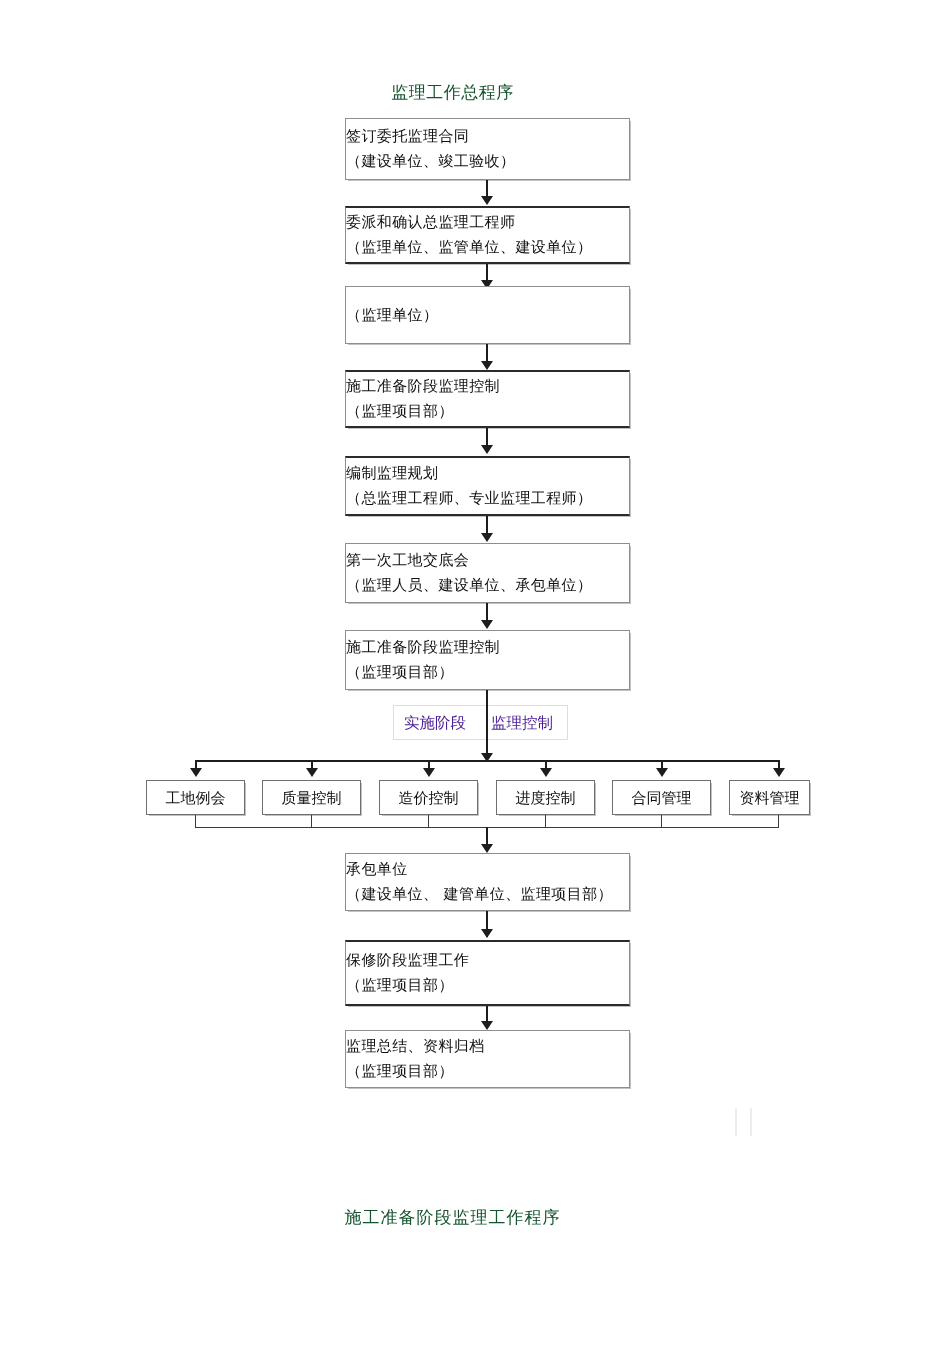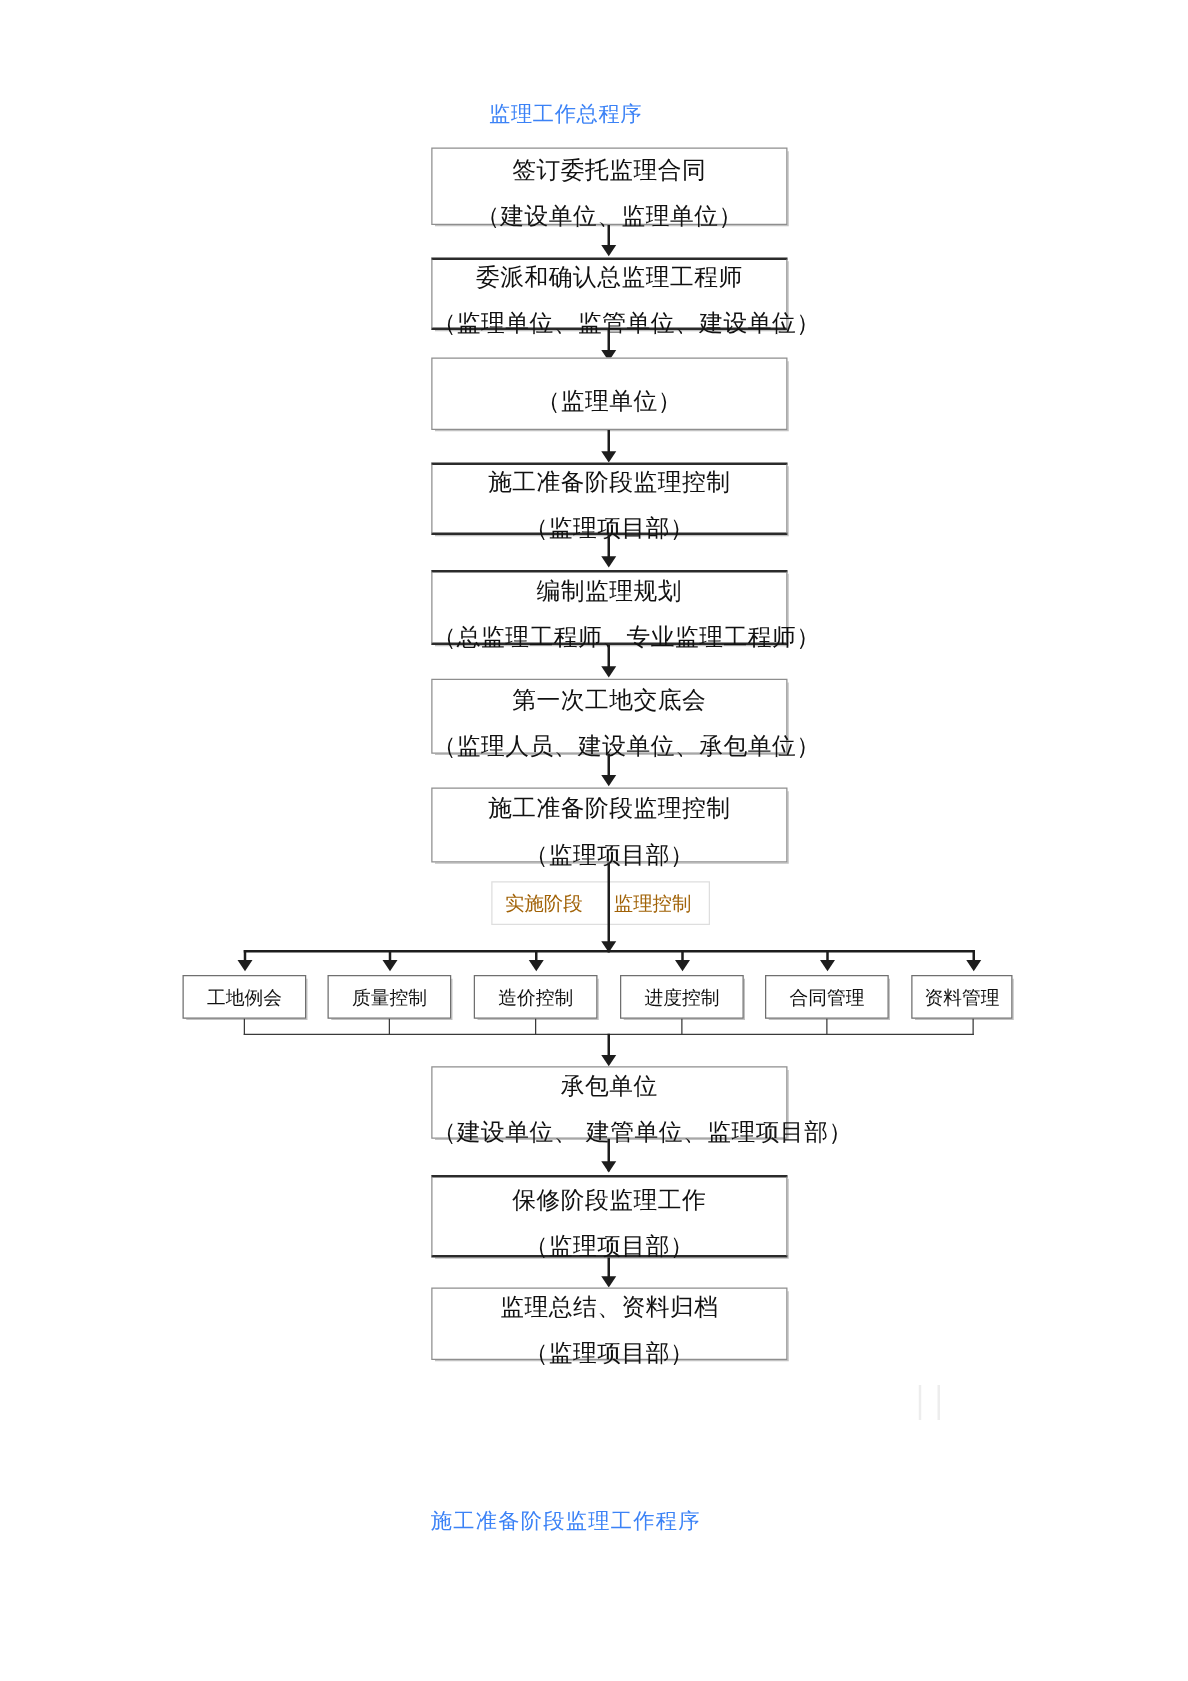--- a/index.html
+++ b/index.html
@@ -22,21 +22,21 @@
 
   
   .doc-title {
     position: absolute;
     left: 0;
     width: 905px;
     text-align: center;
     font-size: 17px;
     line-height: 24px;
     letter-spacing: 0.5px;
-    color: #3b82f6;
+    color: #14532d;
   }
   #main-title { top: 80px; }
   #footer-title {
     top: 1205px;
     font-size: 17px;
     letter-spacing: 1px;
   }
 
   
   .pbox {
@@ -50,27 +50,25 @@
     align-items: center;
     justify-content: center;
   }
   .pbox.heavy {
     border-top: 2px solid #2b2b2b;
     border-bottom: 2px solid #2b2b2b;
   }
   .pbox .ln {
     display: block;
     width: 100%;
-    text-align: center;
-    font-size: 19px;
+    font-size: 15px;
     line-height: 25px;
     letter-spacing: 0.4px;
     white-space: nowrap;
     color: #111111;
-    margin-top: 12px;
   }
 
   
   .mainbox { left: 345px; width: 285px; }
 
   
   #phase-box {
     position: absolute;
     left: 393px;
     top: 705px;
@@ -79,21 +77,21 @@
     box-sizing: border-box;
     border: 1px solid #dedede;
     background: transparent;
   }
   #phase-box .ptxt {
     position: absolute;
     top: 5px;
     font-size: 15.5px;
     line-height: 24px;
     white-space: nowrap;
-    color: #a16207;
+    color: #4c1d95;
   }
   #phase-left  { left: 10px; }
   #phase-right { left: 97px; }
 
   
   .bbox {
     position: absolute;
     top: 780px;
     height: 35px;
     box-sizing: border-box;
@@ -143,21 +141,21 @@
 </style>
 </head>
 <body>
 
 <div id="page">
 
   <div class="doc-title" id="main-title">监理工作总程序</div>
 
   <div class="pbox mainbox" id="box-step-1" style="top:118px;height:62px;">
     <span class="ln">签订委托监理合同</span>
-    <span class="ln">（建设单位、监理单位）</span>
+    <span class="ln">（建设单位、竣工验收）</span>
   </div>
   <div class="vline" style="left:486px;top:180px;height:22px;"></div>
   <div class="arrowhead" style="left:481px;top:196px;"></div>
 
   <div class="pbox mainbox heavy" id="box-step-2" style="top:206px;height:58px;">
     <span class="ln">委派和确认总监理工程师</span>
     <span class="ln">（监理单位、监管单位、建设单位）</span>
   </div>
   <div class="vline" style="left:486px;top:264px;height:22px;"></div>
   <div class="arrowhead" style="left:481px;top:280px;"></div>

